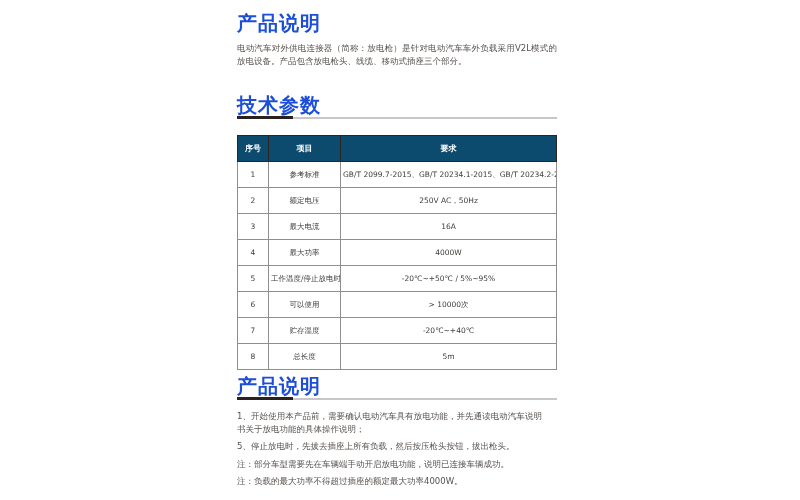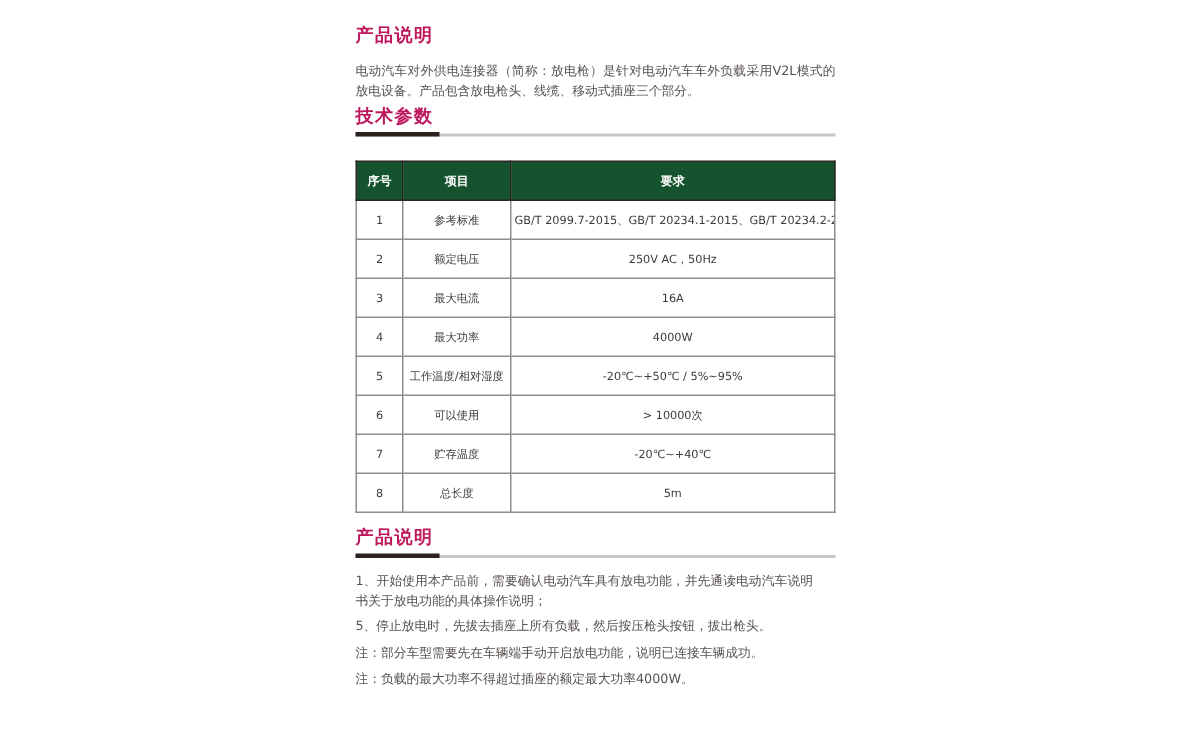--- a/index.html
+++ b/index.html
@@ -5,38 +5,38 @@
   html,body { margin:0; padding:0; }
   body {
     width:800px; height:500px;
     background:#ffffff;
     font-family:"DejaVu Sans","Liberation Sans",sans-serif;
   }
   .page { position:relative; width:800px; height:500px; overflow:hidden; background:#ffffff; }
   .content { position:absolute; left:237px; top:0; width:320px; padding-top:14px; }
 
   .sec-title {
-    font-size:12px; line-height:18px; font-weight:bold;
-    color:#be185d; letter-spacing:1px; margin:0;
+    font-size:20px; line-height:18px; font-weight:bold;
+    color:#1d4ed8; letter-spacing:1px; margin:0;
   }
   .sec-rule { position:relative; height:2px; background:#c9c7c5; margin-top:3px; }
   .rule-dark { position:absolute; left:0; top:-1px; width:56px; height:3px; background:#2b211e; }
 
   .desc {
     margin:10px 0 0 0; font-size:8.5px; line-height:13px;
     color:#56514e; text-align:justify;
   }
-  .sec-tech { margin-top:0; }
+  .sec-tech { margin-top:28px; }
 
   table.params {
     width:100%; border-collapse:collapse; margin-top:16px;
     table-layout:fixed;
   }
   table.params th {
-    background:#14532d; color:#ffffff; font-weight:bold;
+    background:#0c4a6e; color:#ffffff; font-weight:bold;
     font-size:8px; height:25px; padding:0; text-align:center;
     border:1px solid #2b2421;
   }
   table.params td {
     border:1px solid #908e8c; height:25px; padding:0 2px;
     font-size:7.5px; color:#3f3b38; text-align:center;
     white-space:nowrap; overflow:hidden;
   }
   col.c-idx { width:31px; }
   col.c-item { width:72px; }
@@ -96,21 +96,21 @@
   </tr>
 
   <tr>
     <td>4</td>
     <td>最大功率</td>
     <td>4000W</td>
   </tr>
 
   <tr>
     <td>5</td>
-    <td>工作温度/相对湿度</td>
+    <td>工作温度/停止放电时</td>
     <td>-20℃~+50℃ / 5%~95%</td>
   </tr>
 
   <tr>
     <td>6</td>
     <td>可以使用</td>
     <td>&gt; 10000次</td>
   </tr>
 
   <tr>

